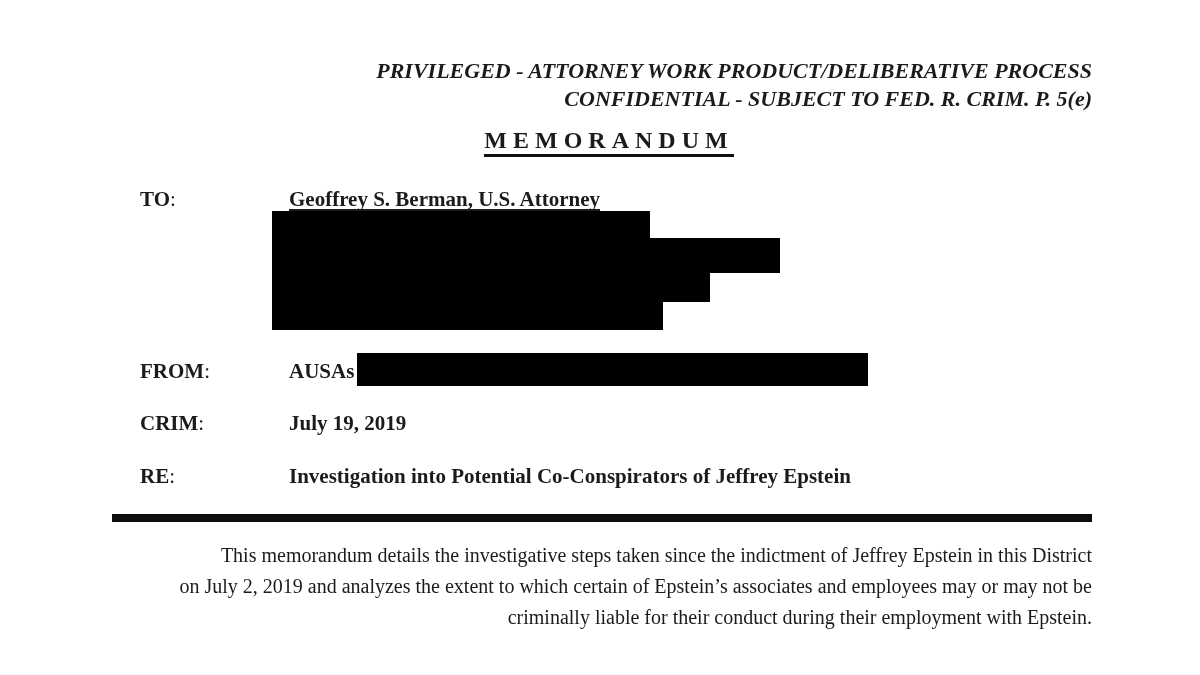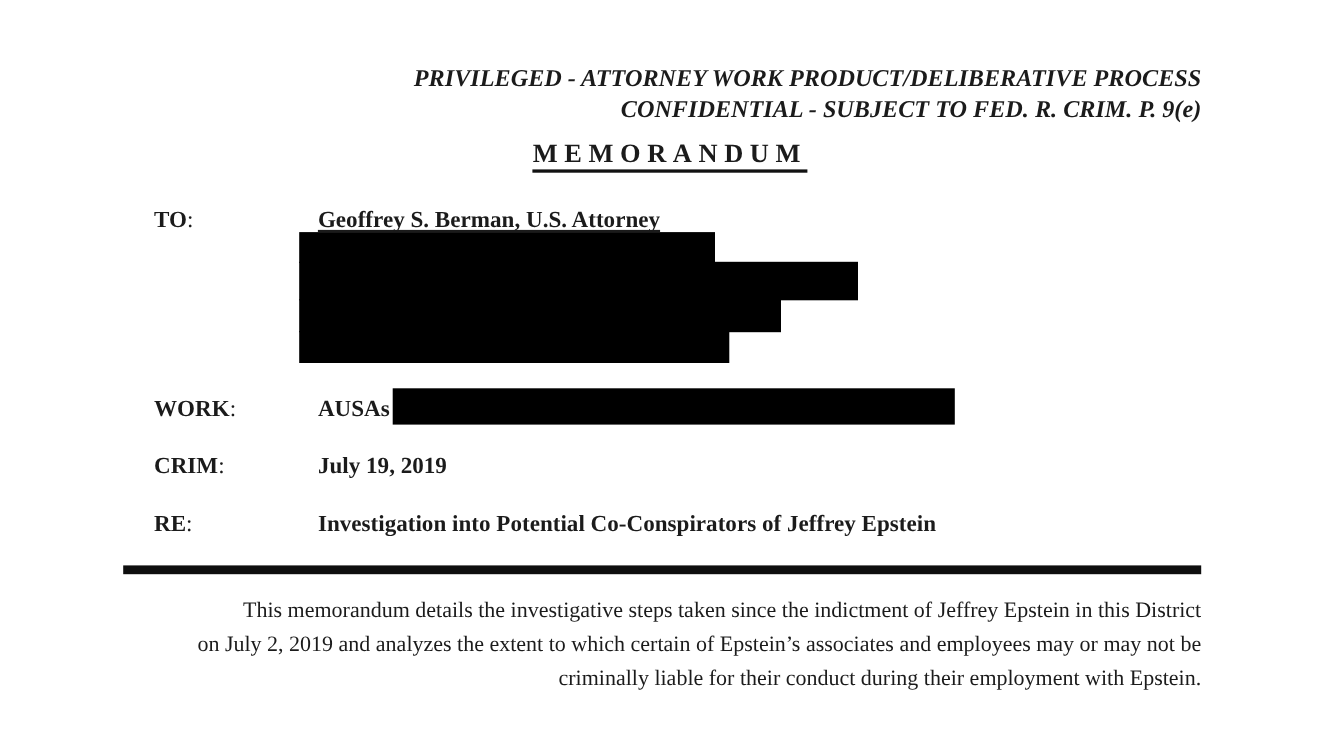--- a/index.html
+++ b/index.html
@@ -64,39 +64,39 @@
     text-align:right;text-indent:85px;
   }
 </style>
 </head>
 <body>
 
 <div class="page">
 
   <div class="classification">
     <div>PRIVILEGED - ATTORNEY WORK PRODUCT/DELIBERATIVE PROCESS</div>
-    <div>CONFIDENTIAL - SUBJECT TO FED. R. CRIM. P. 9(e)</div>
+    <div>CONFIDENTIAL - SUBJECT TO FED. R. CRIM. P. 5(e)</div>
   </div>
 
   <div class="title-wrap">
     <span class="memo-title">MEMORANDUM</span>
   </div>
 
   <div class="frow" style="top:186px">
     <span class="flabel">TO</span><span class="fcolon">:</span>
     <span class="fvalue underlined">Geoffrey S. Berman, U.S. Attorney</span>
   </div>
 
   <div class="red" style="left:272px;top:211px;width:378px;height:28px"></div>
   <div class="red" style="left:272px;top:238px;width:508px;height:35px"></div>
   <div class="red" style="left:272px;top:272px;width:438px;height:30px"></div>
   <div class="red" style="left:272px;top:301px;width:391px;height:29px"></div>
 
   <div class="frow" style="top:358px">
-    <span class="flabel">WORK</span><span class="fcolon">:</span>
+    <span class="flabel">FROM</span><span class="fcolon">:</span>
     <span class="fvalue">AUSAs</span>
   </div>
   <div class="red" style="left:357px;top:353px;width:511px;height:33px"></div>
 
   <div class="frow" style="top:410px">
     <span class="flabel">CRIM</span><span class="fcolon">:</span>
     <span class="fvalue">July 19, 2019</span>
   </div>
 
   <div class="frow" style="top:463px">

